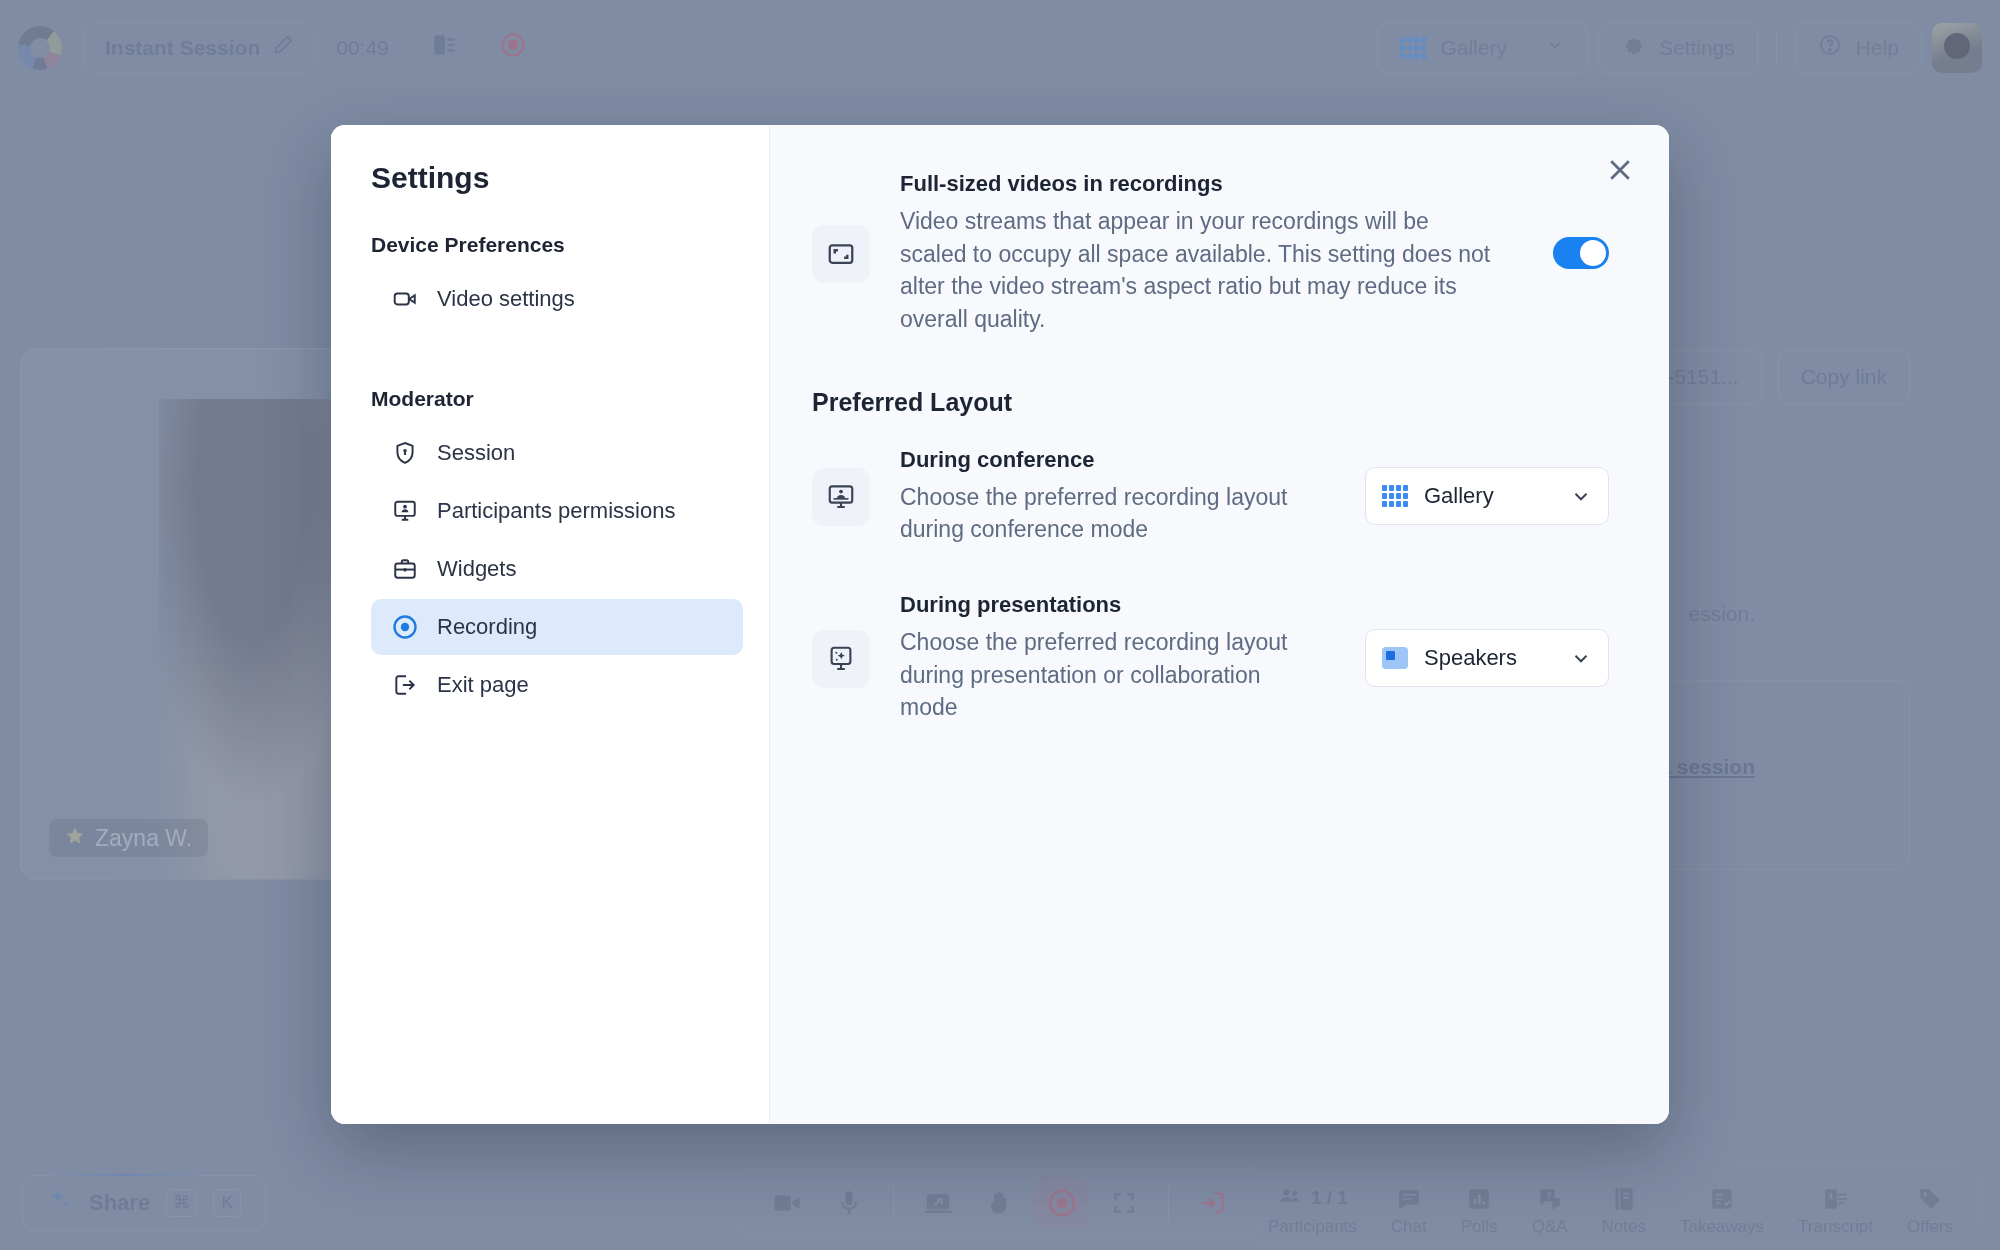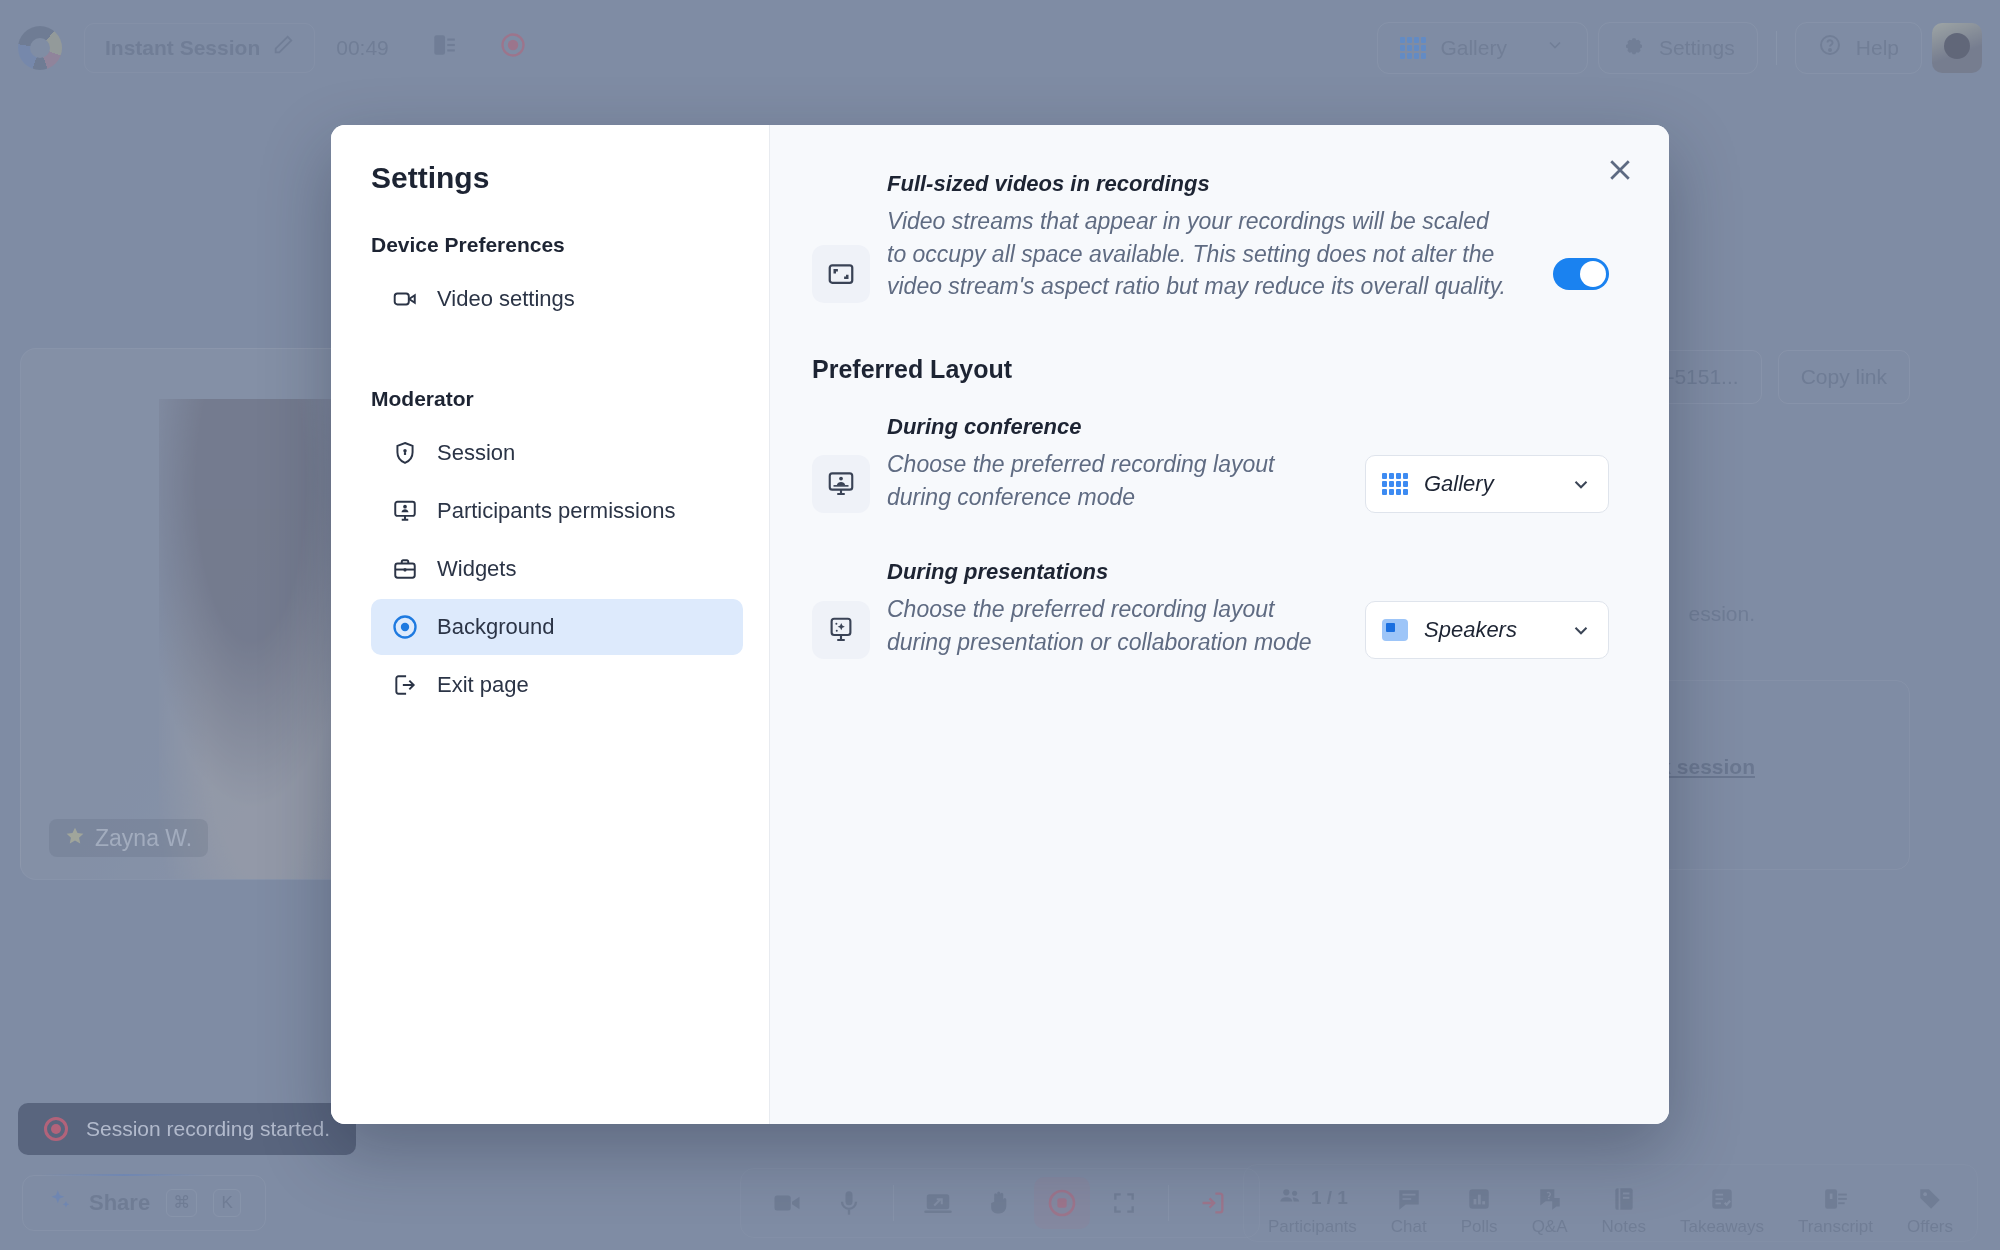--- a/index.html
+++ b/index.html
@@ -186,21 +186,21 @@
   #modal-main {
     flex: 1; background: #f7f9fc;
     padding: 46px 60px 0 42px;
     position: relative;
   }
   #close-btn {
     position: absolute; right: 28px; top: 24px;
     width: 42px; height: 42px; display:flex; align-items:center; justify-content:center;
     color:#5d6a82; cursor: pointer;
   }
-  .setting-row { display: flex; align-items: flex-end; gap: 17px; font-style: italic; }
+  .setting-row { display: flex; align-items: center; gap: 30px; }
   .sq-icon {
     width: 58px; height: 58px; border-radius: 12px;
     background: #eff2f8; color:#3a4356;
     display:flex; align-items:center; justify-content:center;
     flex: 0 0 58px; margin-top: 2px;
   }
   .setting-text { flex: 1; max-width: 690px; }
   .setting-title { font-size: 22px; font-weight: 700; color:#1d2433; margin-bottom: 8px; }
   .setting-desc { font-size: 23px; line-height: 1.42; color:#5f6b82; }
   .row-ctrl { display:flex; align-items:center; min-height: 58px; margin-left: auto; padding-left: 30px; }
@@ -347,26 +347,20 @@
       </div>
       <div class="bg-field">
         <span>Copy link</span>
       </div>
     </div>
     <div id="bg-text">ession.</div>
     <div id="bg-card"></div>
     <div id="bg-cardlink">k session</div>
   </div>
 
-  <div id="toast">
-    <span class="rec-ring">
-        <i></i>
-      </span>
-    <span>Session recording started.</span>
-  </div>
 
   <div id="bottom-bar" class="dim">
     <div id="share-btn">
       <span>
         <svg width="26" height="26" viewBox="0 0 24 24" fill="#5b7fc4">
             <path d="M10 3l1.7 4.3L16 9l-4.3 1.7L10 15l-1.7-4.3L4 9l4.3-1.7z"></path>
             <path d="M17.5 13l.9 2.1 2.1.9-2.1.9-.9 2.1-.9-2.1-2.1-.9 2.1-.9z"></path>
           </svg>
       </span>
       <span>Share</span>
@@ -578,21 +572,21 @@
       <span>Widgets</span>
     </div>
 
     <div class="nav-item active">
       <span class="ic">
         <svg width="28" height="28" viewBox="0 0 24 24" fill="none">
             <circle cx="12" cy="12" r="9" stroke="currentColor" stroke-width="2"></circle>
             <circle cx="12" cy="12" r="3.6" fill="currentColor"></circle>
           </svg>
       </span>
-      <span>Background</span>
+      <span>Recording</span>
     </div>
 
     <div class="nav-item">
       <span class="ic">
         <svg width="26" height="26" viewBox="0 0 24 24" fill="none" stroke="currentColor" stroke-width="1.8">
             <path d="M13 4H6a2 2 0 00-2 2v12a2 2 0 002 2h7"></path>
             <path d="M16 8l4 4-4 4M20 12H10"></path>
           </svg>
       </span>
       <span>Exit page</span>

